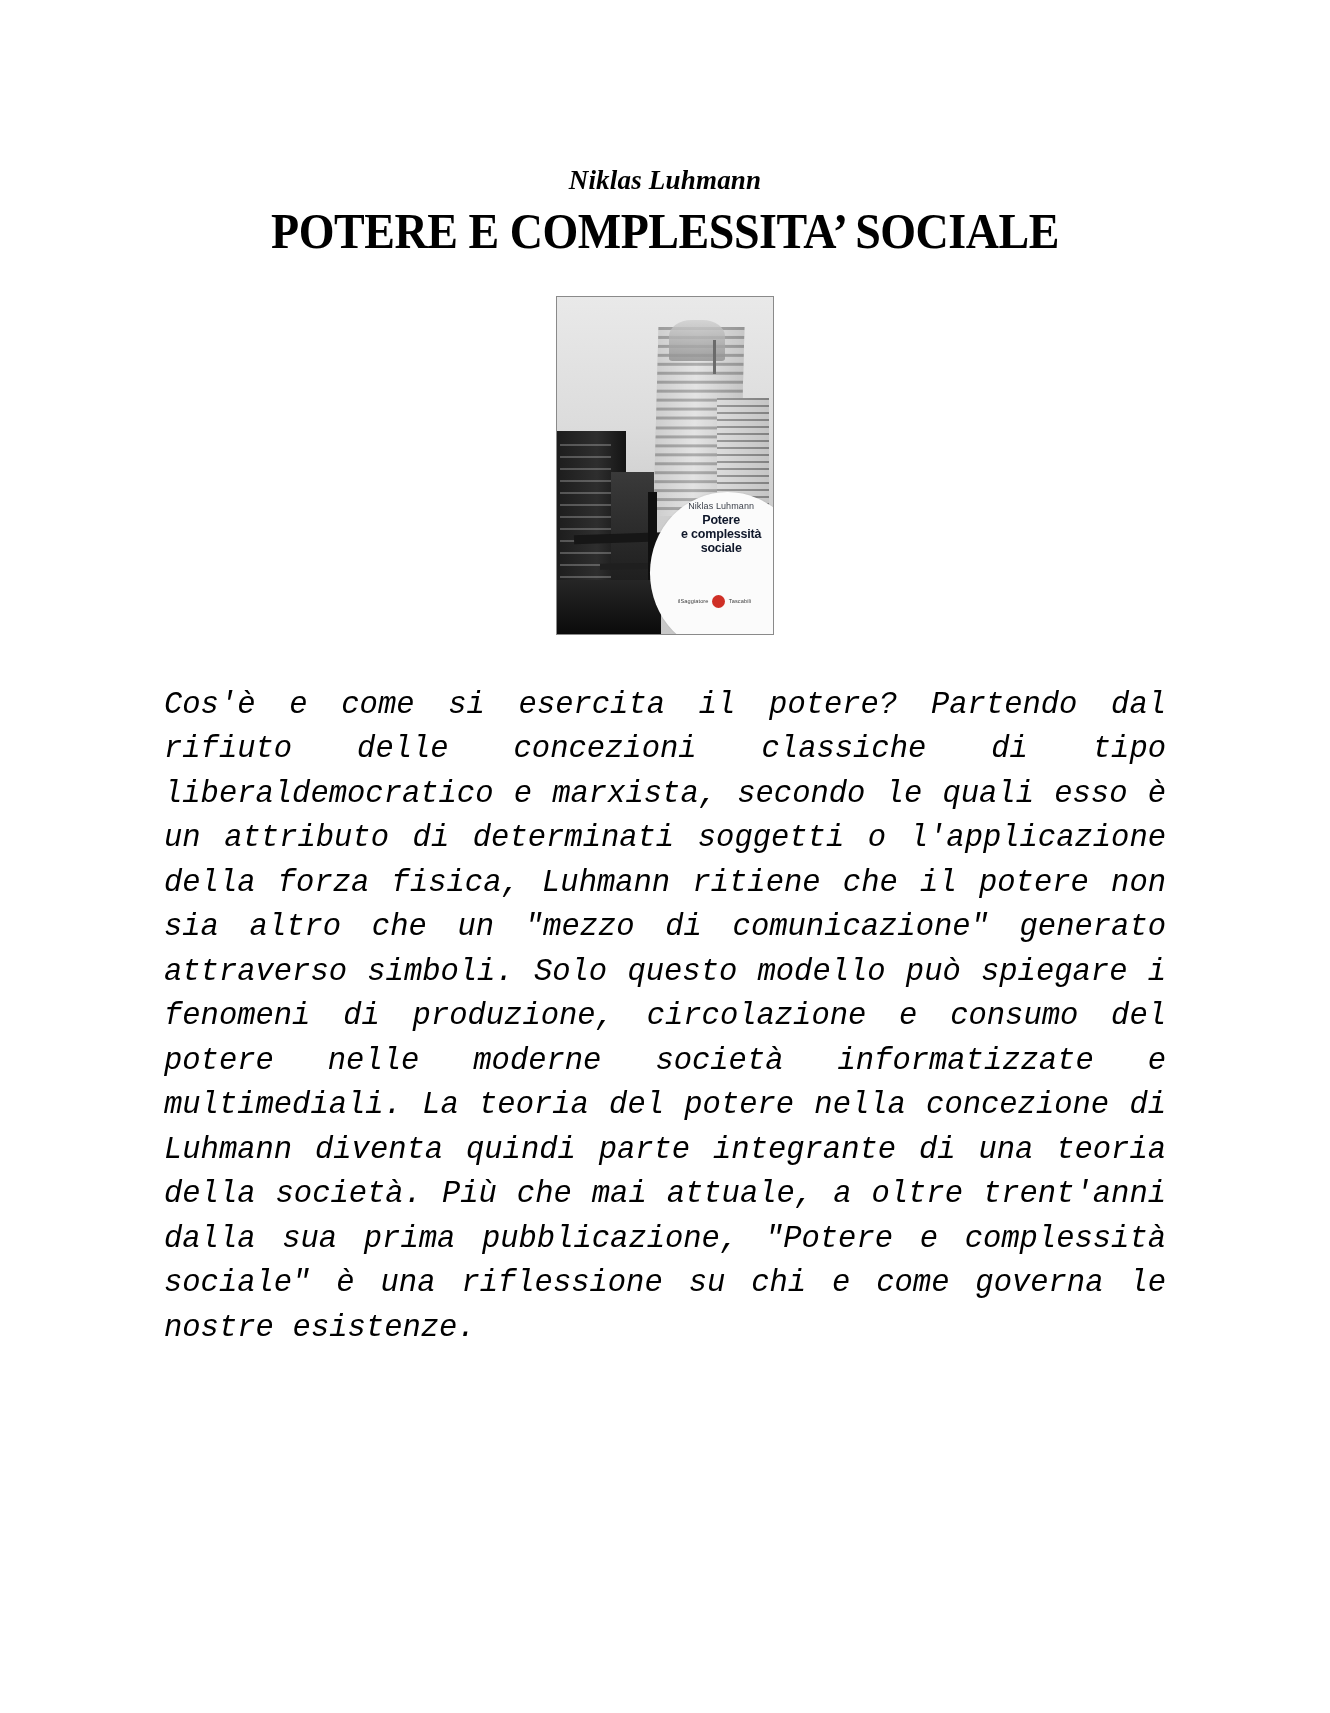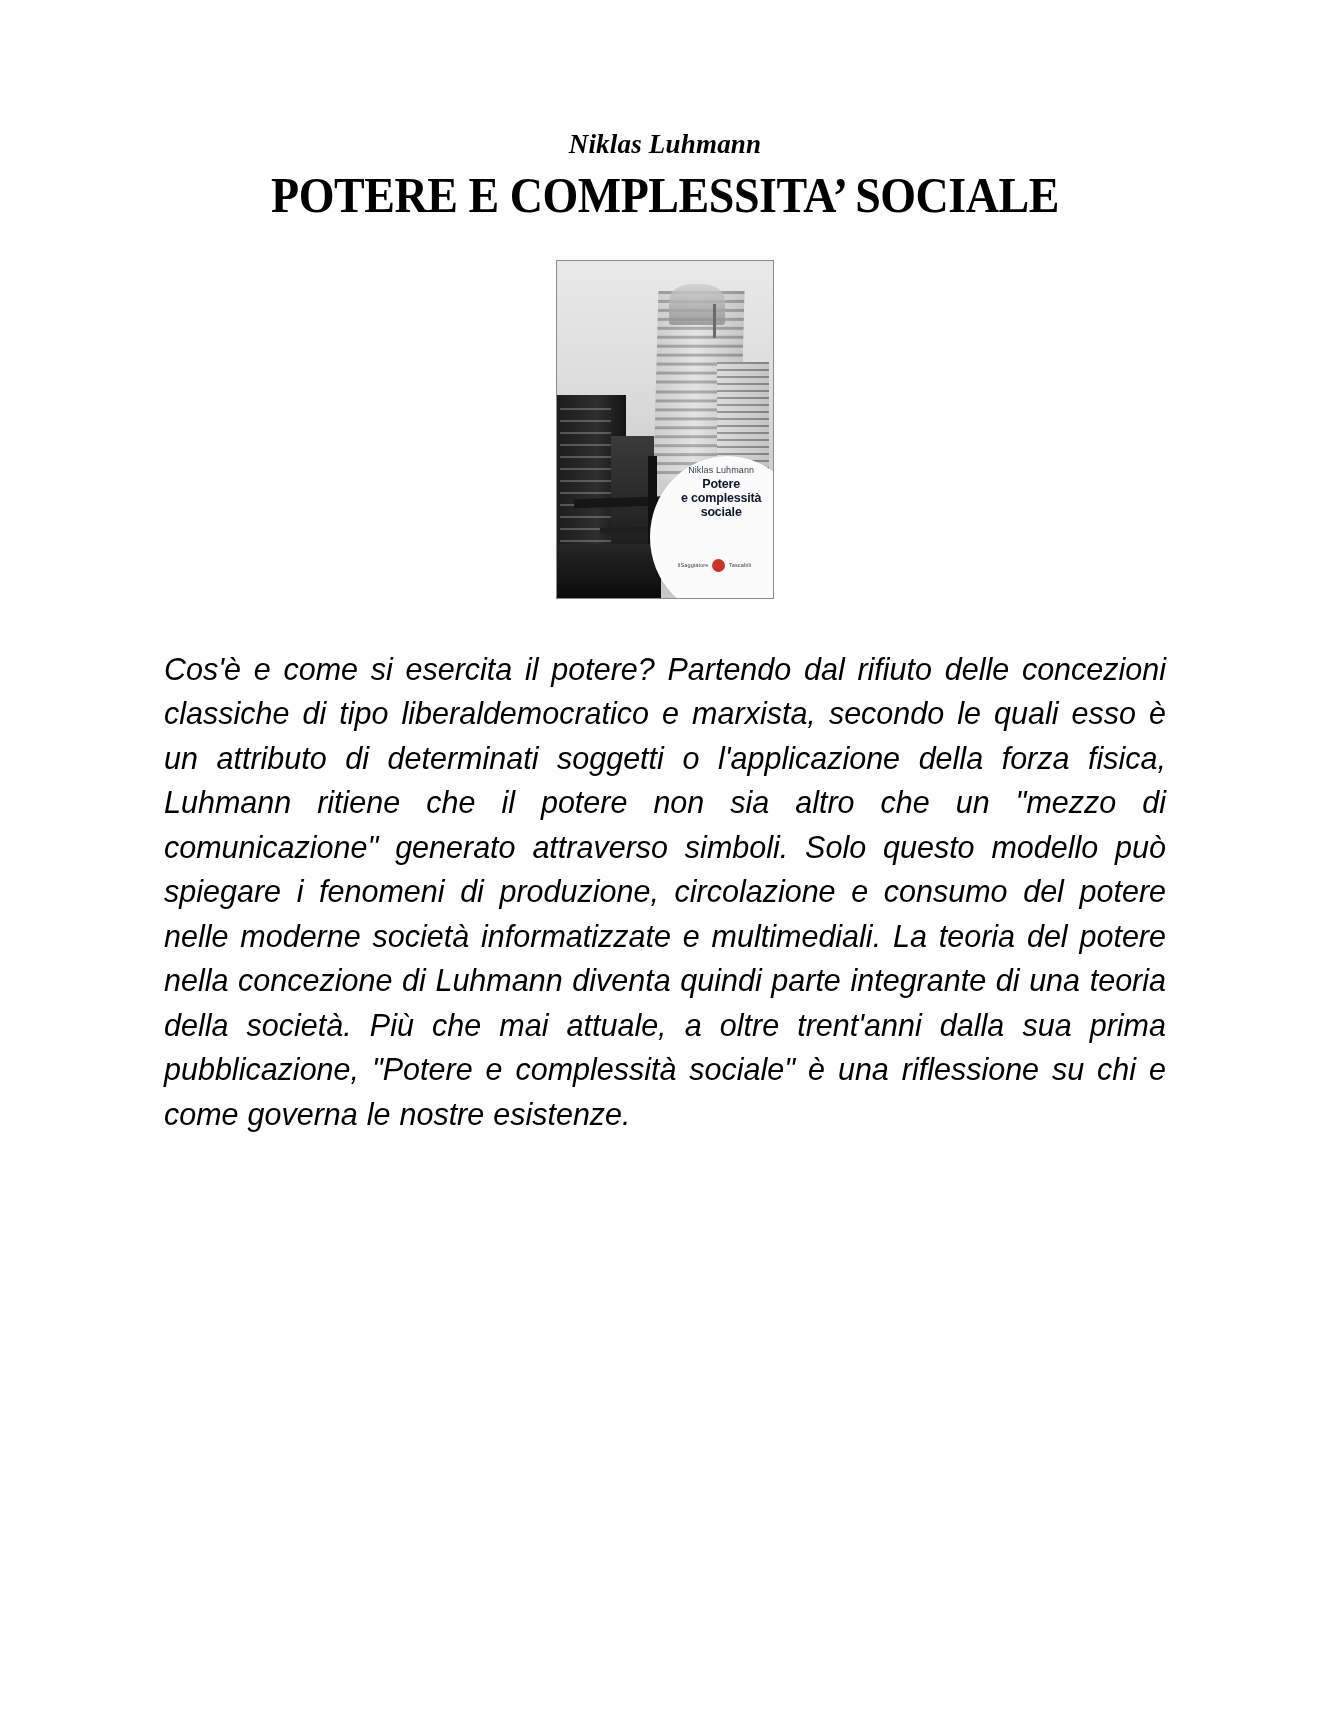--- a/index.html
+++ b/index.html
@@ -15,20 +15,21 @@
     position: relative;
     overflow: hidden;
   }
 
   .page {
     width: 1330px;
     height: 1260px;
     box-sizing: border-box;
     padding: 0;
     position: relative;
+    margin-top: 36px;
   }
 
   
   .author-line {
     text-align: center;
     font-style: italic;
     font-weight: bold;
     font-size: 27px;
     letter-spacing: 0.2px;
     margin: 0;
@@ -269,21 +270,21 @@
   .abstract {
     margin: 48px auto 0 auto;
     width: 1006px;
     padding: 0 2px;
     box-sizing: border-box;
     font-style: italic;
     font-size: 30.5px;
     line-height: 44.5px;
     text-align: justify;
     text-justify: inter-word;
-    font-family: Liberation Sans, sans-serif;
+    font-family: Liberation Mono, monospace;
     hyphens: none;
     word-spacing: 0.5px;
   }
 </style>
 </head>
 <body>
 
 <div class="page">
 
   <div class="author-line">Niklas Luhmann</div>

